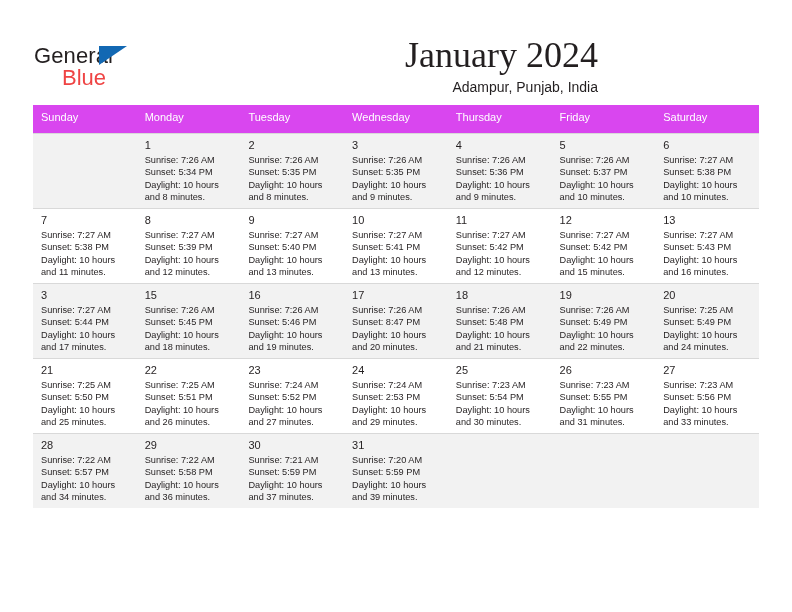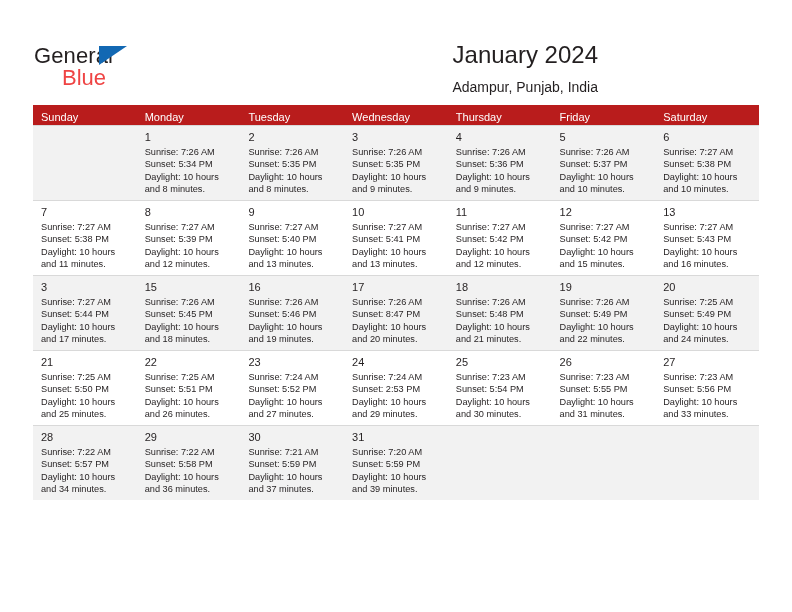--- a/index.html
+++ b/index.html
@@ -63,49 +63,50 @@
     line-height: 24px;
   }
 
   .title-block {
     position: absolute;
     right: 34px;
     top: 30px;
     text-align: right;
   }
   .cal-title {
-    font-size: 24px;
+    font-size: 36px;
     color: #231f20;
     line-height: 34px;
     white-space: nowrap;
+    font-family: Liberation Serif, serif;
   }
   .cal-subtitle {
     font-size: 14px;
     color: #231f20;
     line-height: 20px;
     margin-top: 5px;
     white-space: nowrap;
   }
 
   
   .calendar {
     position: absolute;
     left: 33px;
     top: 105px;
     width: 726px;
     border-collapse: collapse;
     table-layout: fixed;
   }
   .calendar th {
-    background: #b91c1c;
+    background: #d946ef;
     color: #ffffff;
     font-size: 11px;
     font-weight: normal;
     text-align: left;
-    padding: 6px 0 2px 8px;
+    padding: 6px 0 10px 8px;
     height: 12px;
     border: none;
   }
   .calendar td {
     vertical-align: top;
     padding: 0;
     border: none;
     height: 75px;
     width: 103.71px;
   }

